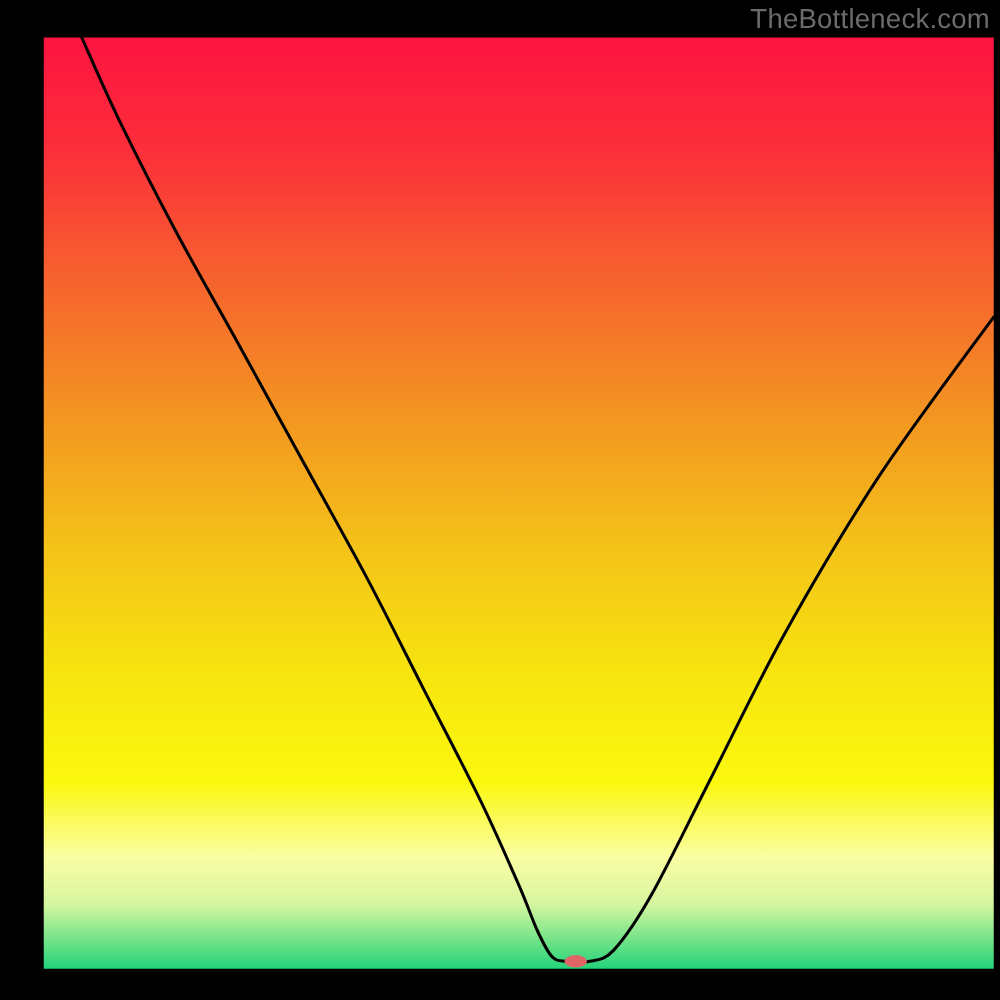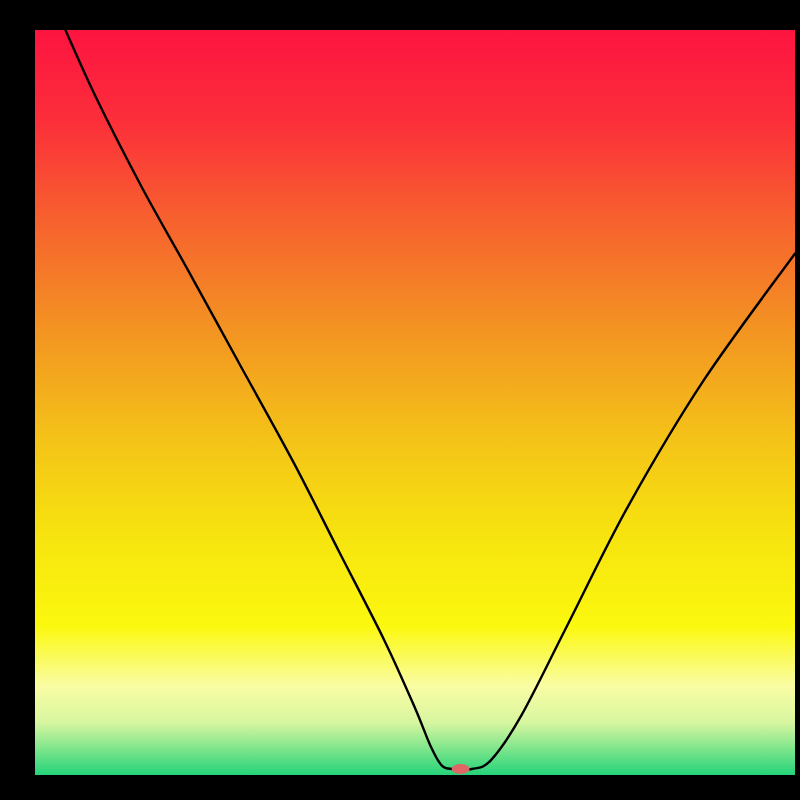--- a/index.html
+++ b/index.html
@@ -29,20 +29,21 @@
   svg {
     position: absolute;
     top: 0;
     left: 0;
   }
 </style>
 </head>
 <body>
 
 <div class="frame">
+  <div class="watermark">TheBottleneck.com</div>
 
   <svg id="chart-svg" width="800" height="800">
     <defs>
       <linearGradient id="bg-grad" x1="0" y1="0" x2="0" y2="1">
           <stop offset="0%" stop-color="#fd1440"></stop>
           <stop offset="12%" stop-color="#fc2e3a"></stop>
           <stop offset="25%" stop-color="#f75f2f"></stop>
           <stop offset="40%" stop-color="#f39322"></stop>
           <stop offset="55.00000000000001%" stop-color="#f4c318"></stop>
           <stop offset="68%" stop-color="#f7e40f"></stop>

